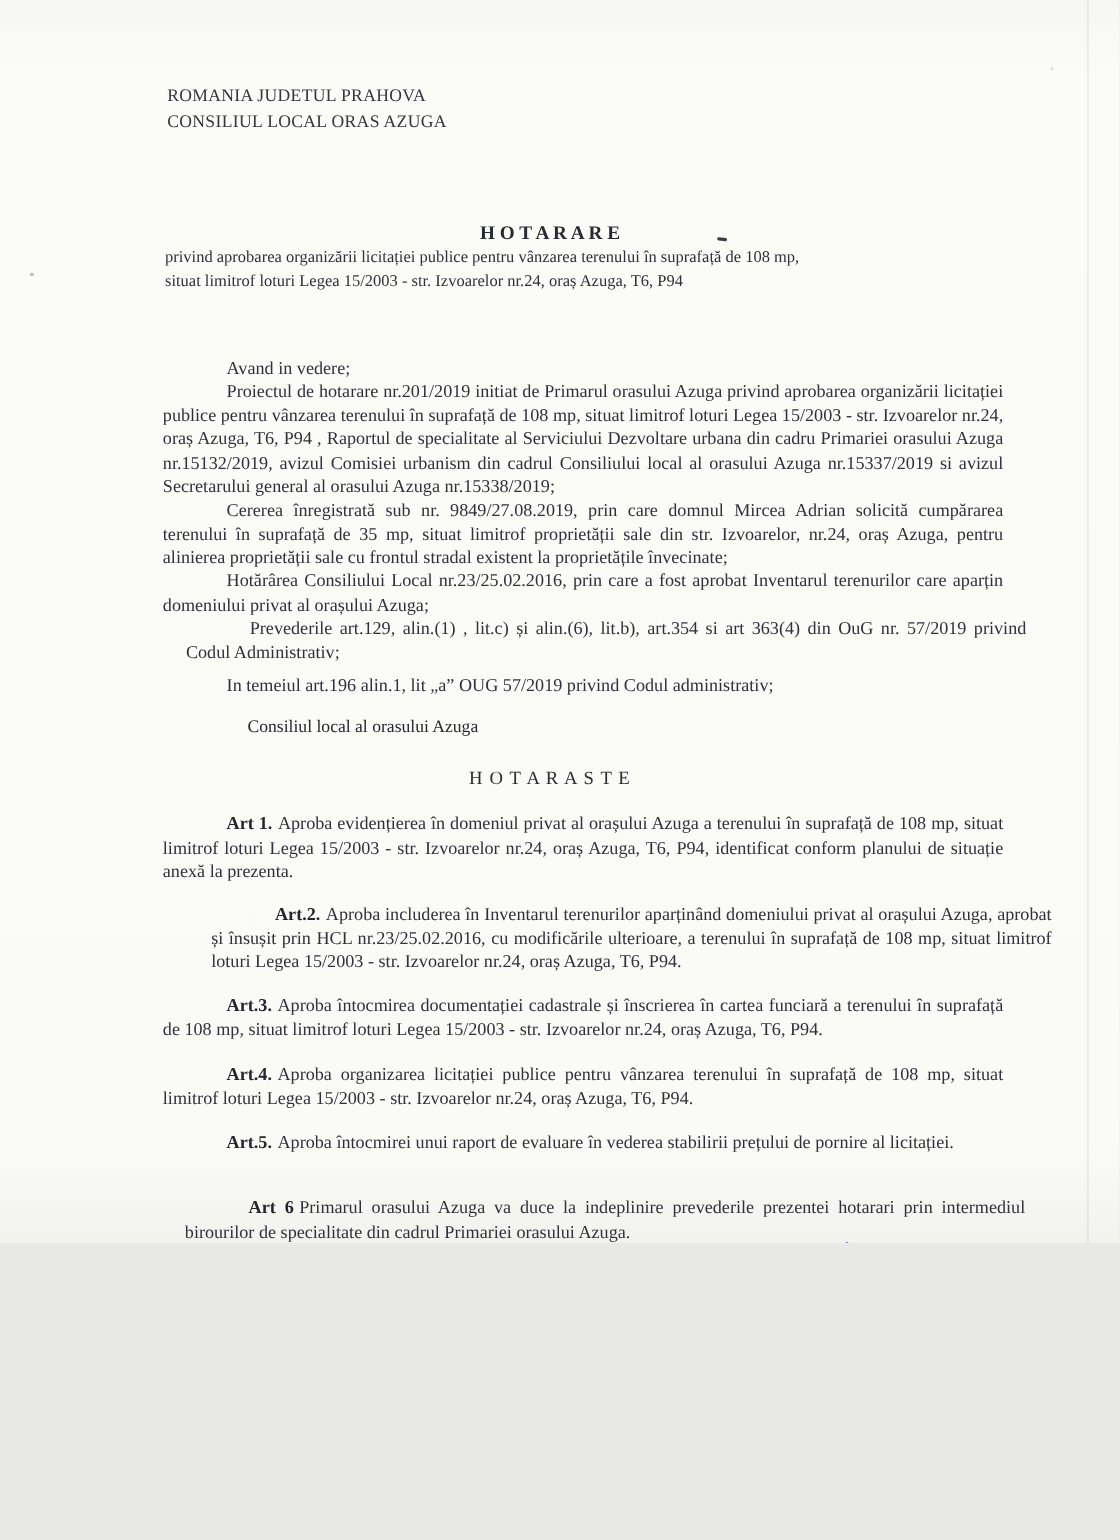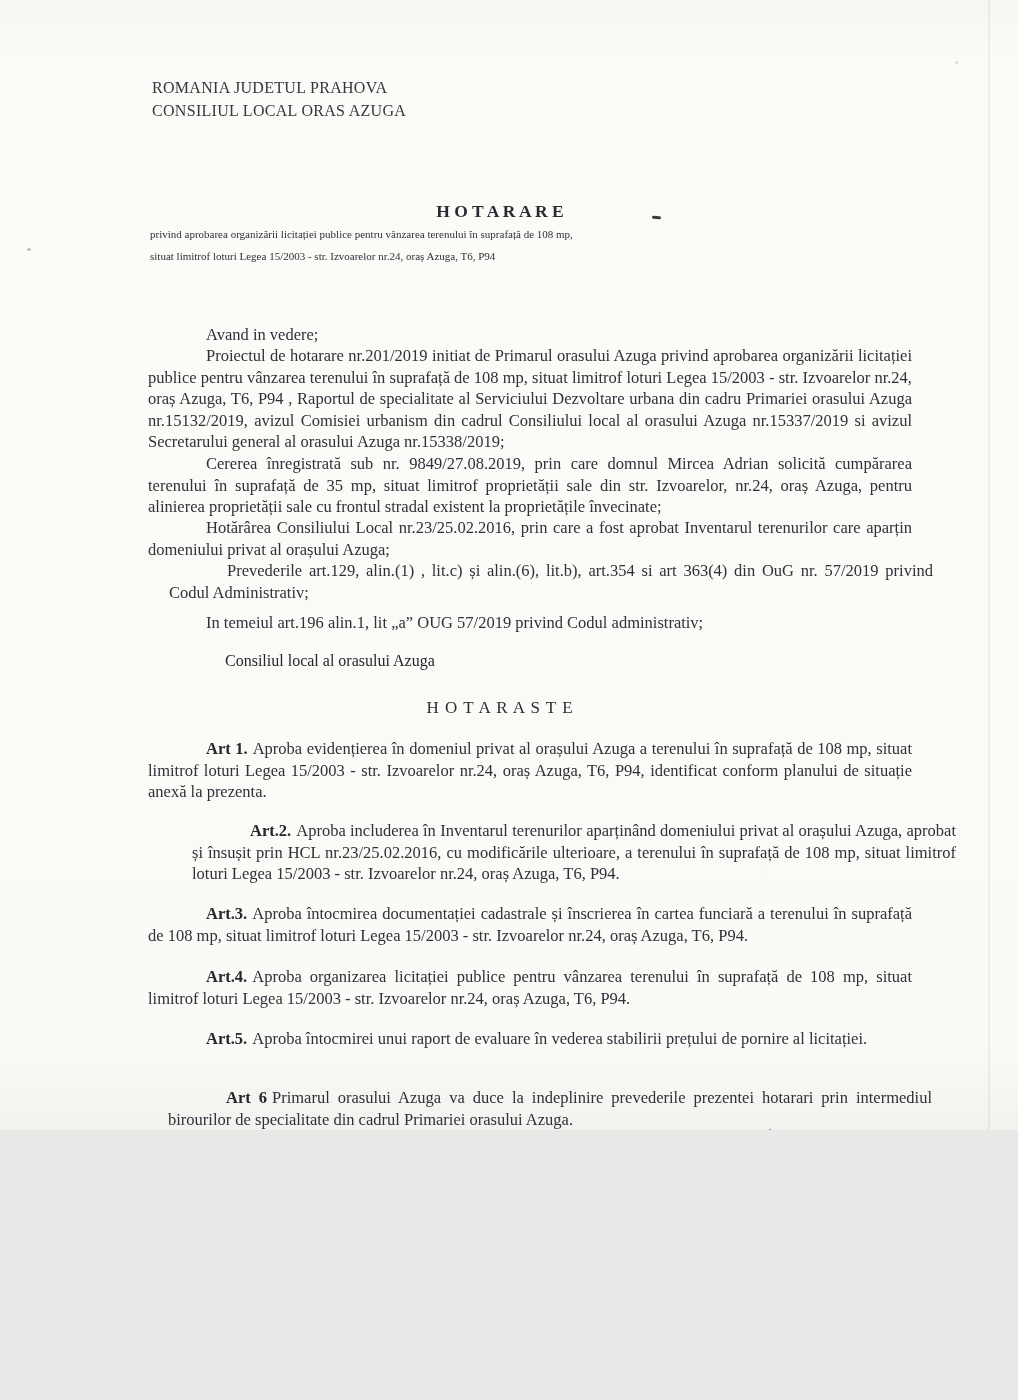--- a/index.html
+++ b/index.html
@@ -11,21 +11,21 @@
     font-family:"Liberation Serif","DejaVu Serif",serif;
     color:#2e2e36;
     overflow:hidden;
   }
   .abs{position:absolute;}
   .scanline{position:absolute;left:988px;top:0;width:2px;height:1400px;background:rgba(70,70,80,0.07);}
   .speck{position:absolute;border-radius:50%;background:rgba(80,80,90,0.35);}
   .letterhead{left:152px;top:76px;font-size:16px;line-height:23px;letter-spacing:.3px;color:#35353d;}
   .title{left:0;width:1018px;top:201px;text-align:center;font-weight:bold;font-size:17.5px;color:#2a2a32;transform:translateX(-9px);}
   .title-dash{left:652px;top:216px;width:9px;height:3px;background:#3c3c44;border-radius:2px;transform:rotate(6deg);}
-  .subtitle{left:150px;top:224px;width:780px;font-size:11px;line-height:21.5px;color:#30303a;}
+  .subtitle{left:150px;top:224px;width:780px;font-size:15px;line-height:21.5px;color:#30303a;}
   .para{left:148px;width:764px;font-size:16.5px;line-height:21.6px;text-align:justify;color:#30303a;}
   .ind{text-indent:58px;}
   .para .lbl{font-weight:bold;color:#26262e;margin-right:5px;}
   .p-intro{top:324px;text-indent:58px;}
   .p-proiect{top:345px;}
   .p-cerere{top:453px;}
   .p-hcl{top:517px;}
   .p-prevederi{top:560px;margin-left:21px;}
   .p-temei{top:612px;}
   .council{left:225px;top:652px;font-size:16px;font-weight:normal;color:#26262e;}

